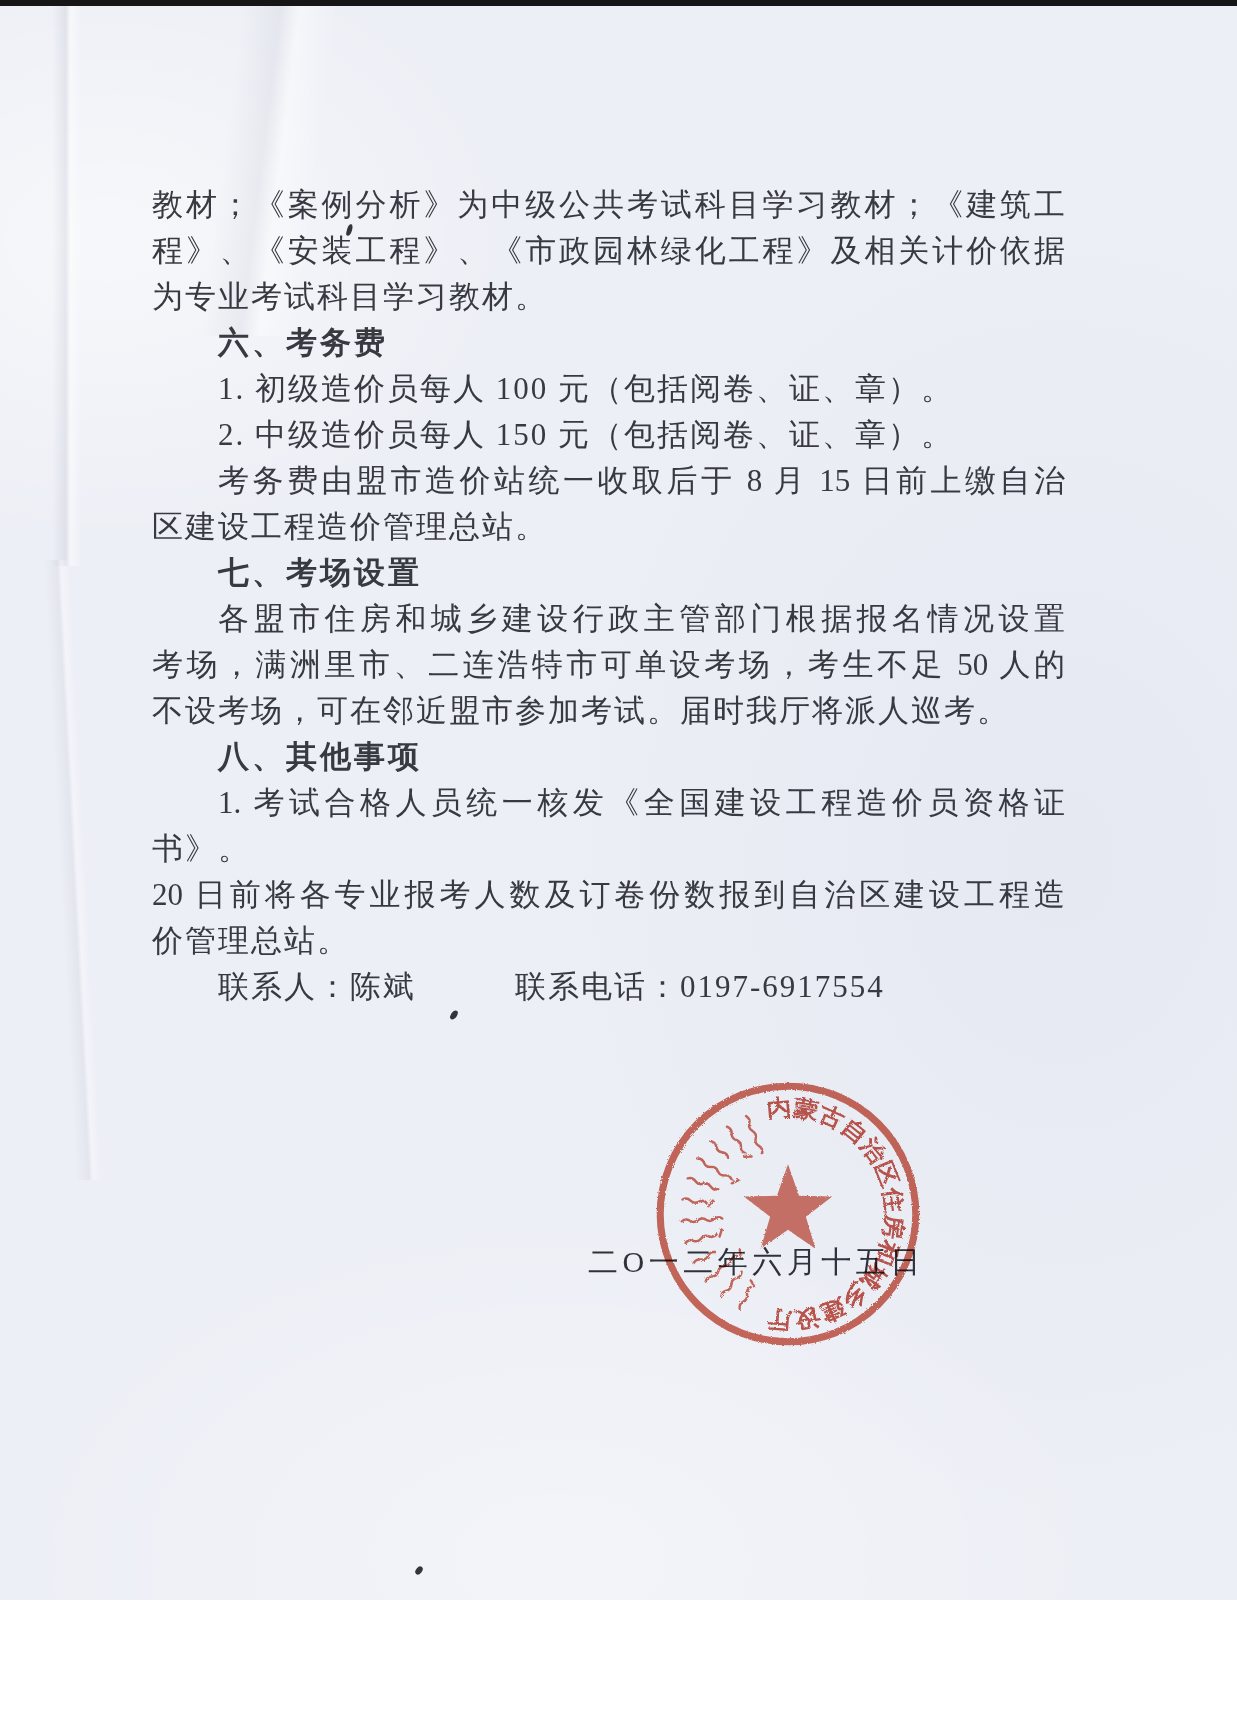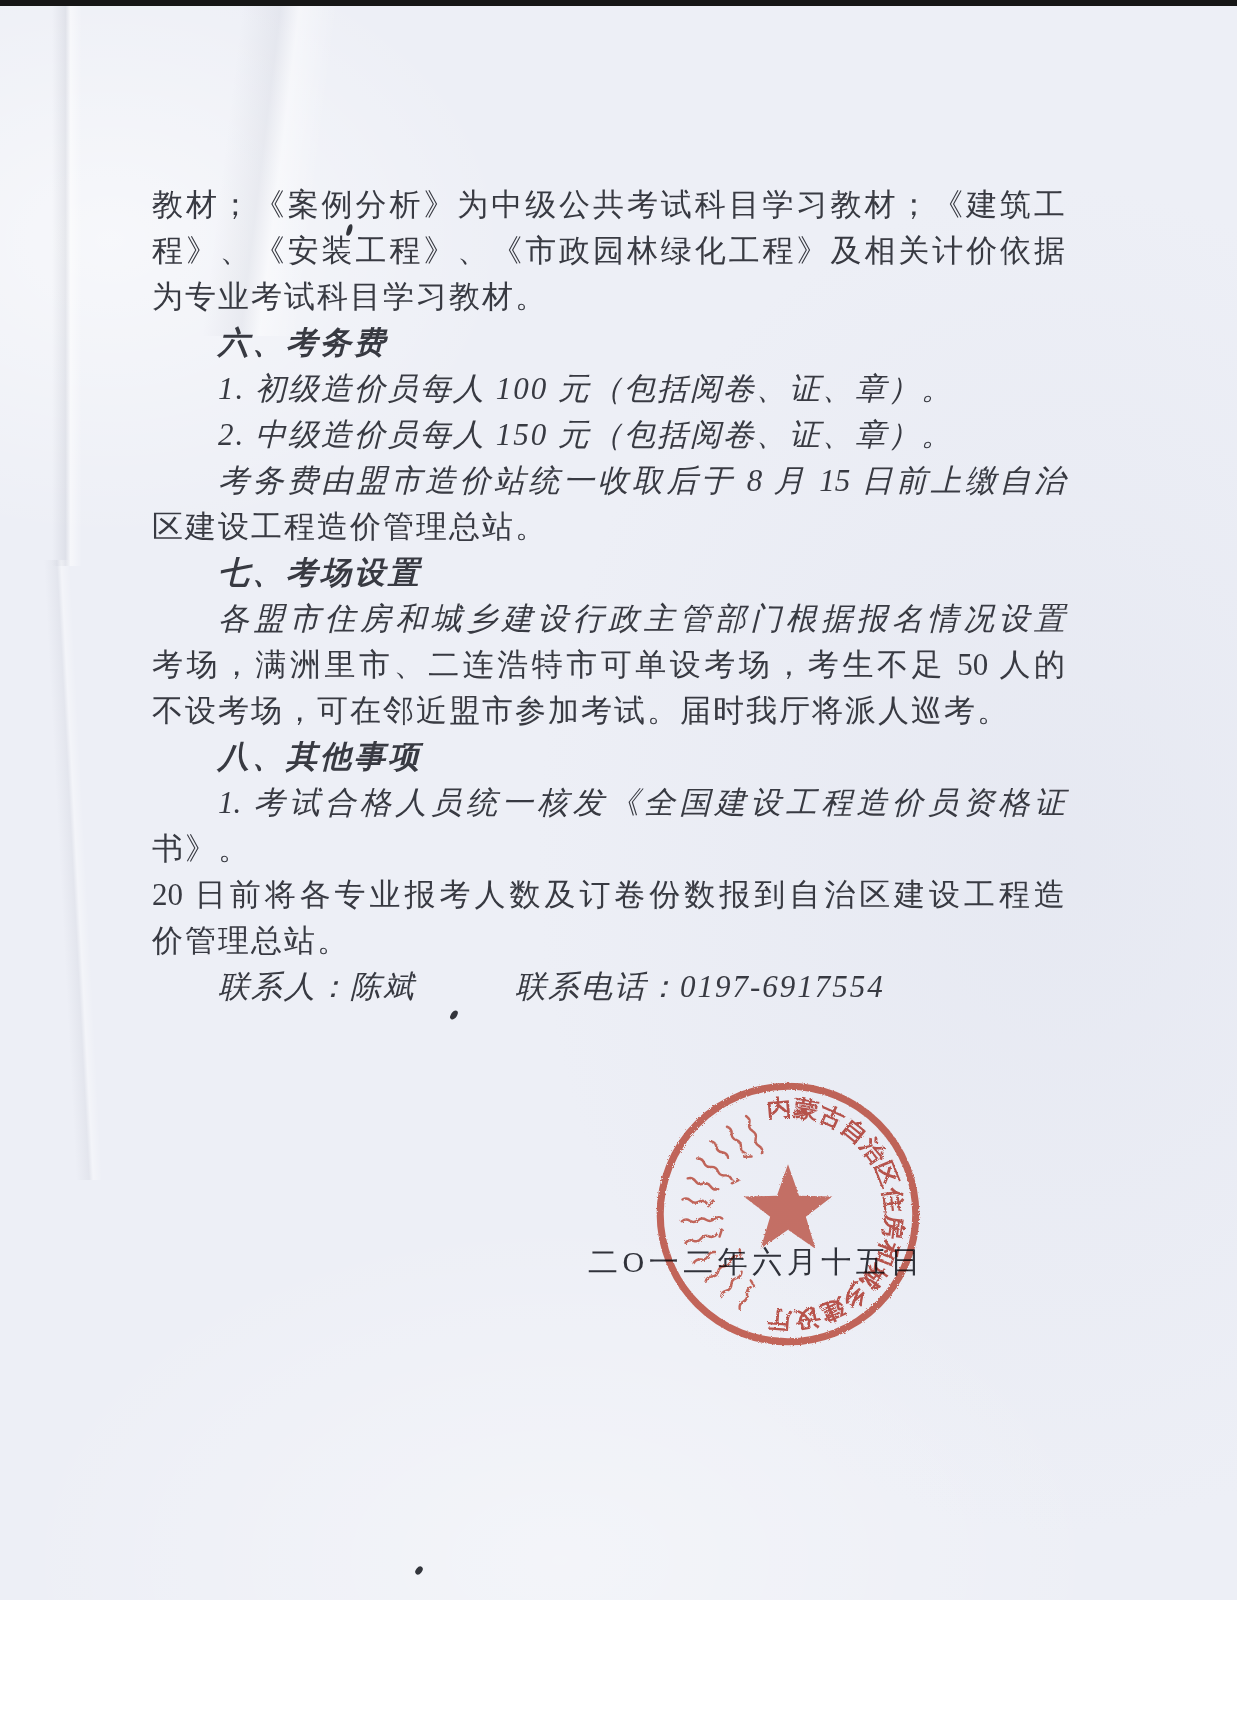--- a/index.html
+++ b/index.html
@@ -24,21 +24,21 @@
   .crease3 { left:60px; top:560px; width:26px; height:620px; transform:skewX(3deg);
     background:linear-gradient(90deg, rgba(0,0,0,0), rgba(100,106,128,.07) 50%, rgba(255,255,255,.35) 66%, rgba(0,0,0,0)); }
 
   .content { position:absolute; left:152px; top:182px; width:913px; }
   .line {
     height:46px; line-height:46px;
     font-size:31px; letter-spacing:2px;
     white-space:nowrap;
   }
   .line.j { white-space:normal; text-align:justify; text-align-last:justify; letter-spacing:normal; }
-  .line.indent { padding-left:66px;font-style:italic; }
+  .line.indent { padding-left:66px; }
   .line.heading { font-weight:700; letter-spacing:3px; }
 
   .date-line {
     position:absolute; left:588px; top:1242px;
     font-size:30px; letter-spacing:4.5px; line-height:40px;
     color:#33353c; z-index:5; mix-blend-mode:multiply; white-space:nowrap;
   }
   .page-number {
     position:absolute; left:572px; top:1674px; width:56px;
     text-align:center; font-size:24px; color:#3c3e46;

